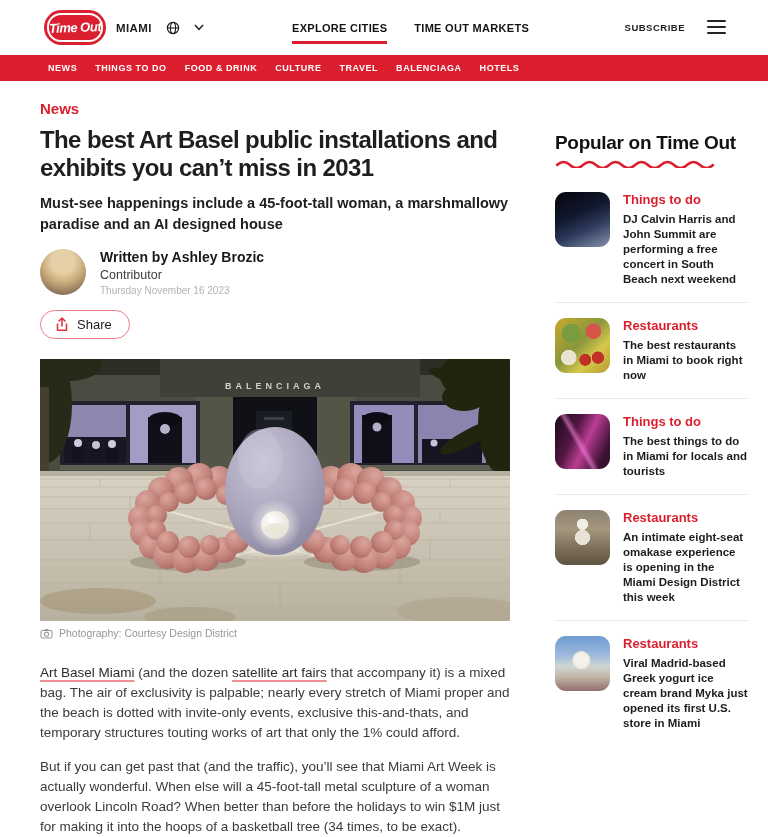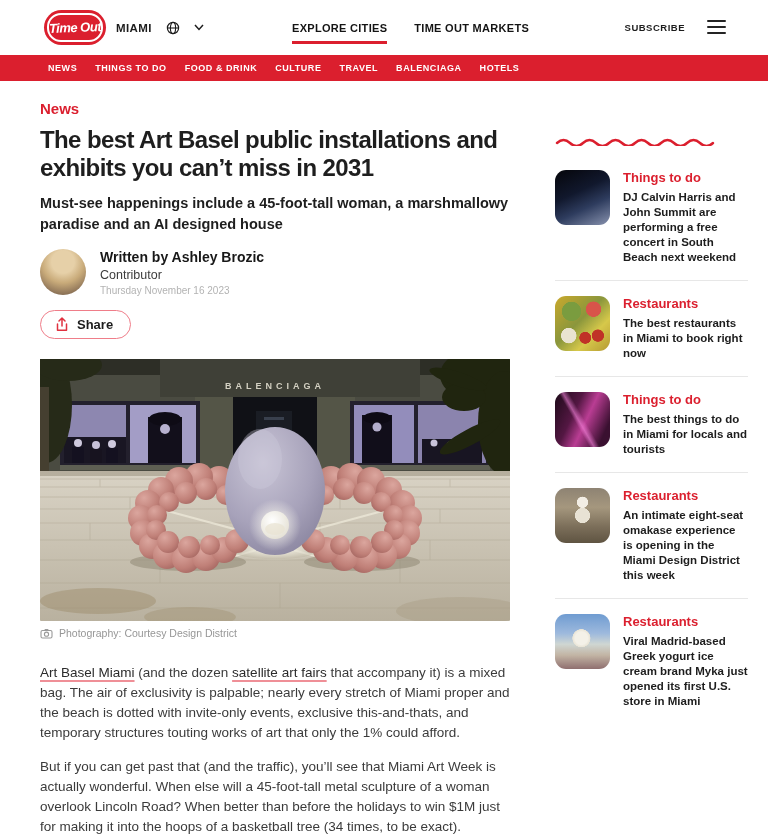--- a/index.html
+++ b/index.html
@@ -62,21 +62,21 @@
     background:radial-gradient(circle at 50% 28%,#e6d0a8 0 28%,#c9ab7a 52%,#91775a 78%,#5d4b39 100%);
   }
   .author-meta{margin-left:14px;padding-top:2px;}
   .byline{font-size:14px;font-weight:bold;color:#181818;}
   .role{margin-top:3px;font-size:12.5px;color:#3c3c3c;}
   .pub-date{margin-top:3px;font-size:10px;color:#b3b3b3;}
   .share-btn{
     margin-top:14px;display:inline-flex;align-items:center;gap:8px;
     border:1.5px solid #ef7d89;border-radius:999px;padding:6px 17px 6px 14px;cursor:pointer;background:#fff;
   }
-  .share-label{font-size:13px;font-weight:bold;color:#1c1c1c;}
+  .share-label{font-size:13px;font-weight:normal;color:#1c1c1c;}
   .hero{display:block;margin-top:20px;width:470px;height:262px;border-radius:1px;}
   .caption{margin-top:6px;display:flex;align-items:center;gap:6px;font-size:10.5px;color:#969696;}
   .article-body{margin-top:24px;}
   .para{margin:0 0 14px 0;font-size:13.5px;line-height:20px;color:#3b3b3b;}
   .text-link{
     color:#2b2b2b;text-decoration:underline;text-decoration-color:#ef8f97;
     text-decoration-thickness:1.5px;text-underline-offset:2.5px;cursor:pointer;
   }
   
   .sidebar{position:absolute;left:555px;top:132px;width:193px;}
@@ -335,20 +335,21 @@
     <span>Photography: Courtesy Design District</span>
   </div>
 
   <div class="article-body">
       <p class="para"><span class="text-link">Art Basel Miami</span><span> (and the dozen </span><span class="text-link">satellite art fairs</span><span> that accompany it) is a mixed bag. The air of exclusivity is palpable; nearly every stretch of Miami proper and the beach is dotted with invite-only events, exclusive this-and-thats, and temporary structures touting works of art that only the 1% could afford.</span></p>
       <p class="para"><span>But if you can get past that (and the traffic), you’ll see that Miami Art Week is actually wonderful. When else will a 45-foot-tall metal sculpture of a woman overlook Lincoln Road? When better than before the holidays to win $1M just for making it into the hoops of a basketball tree (34 times, to be exact).</span></p>
     </div>
 </main>
 
 <aside class="sidebar">
+  <div class="sidebar-title">Popular on Time Out</div>
   <svg class="wavy" width="162" height="9" viewBox="0 0 162 9">
     <path d="M2 6 Q 8.5 0 15 6 T 28 6 T 41 6 T 54 6 T 67 6 T 80 6 T 93 6 T 106 6 T 119 6 T 132 6 T 145 6 T 158 6" fill="none" stroke="#DB1F2E" stroke-width="2.4" stroke-linecap="round"></path>
   </svg>
   <div class="popular-list">
       <div class="side-item">
         <div class="side-thumb" data-thumb="night-concert"></div>
         <div class="side-text">
           <div class="side-cat">Things to do</div>
           <div class="side-desc">DJ Calvin Harris and John Summit are performing a free concert in South Beach next weekend</div>
         </div>

